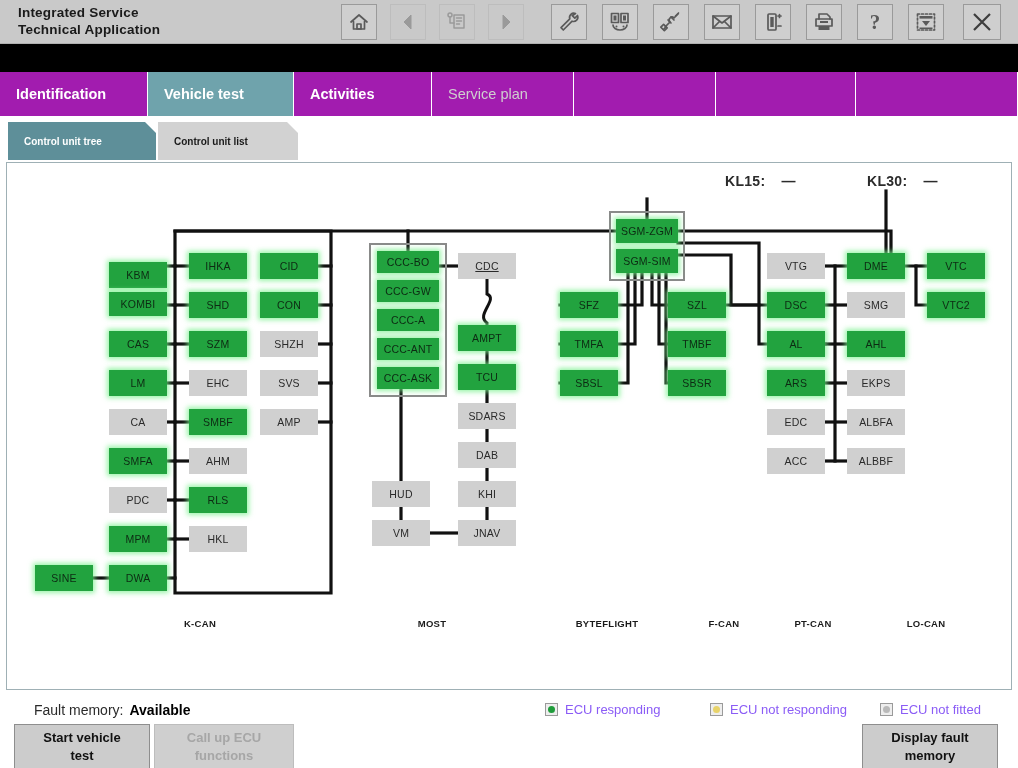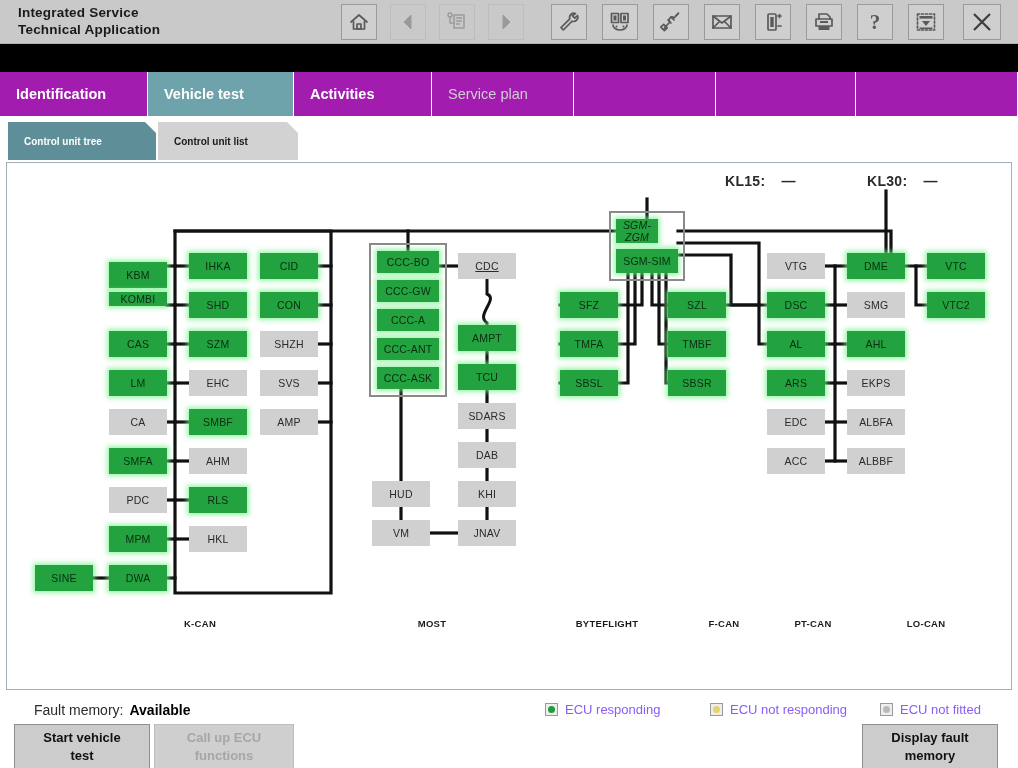--- a/index.html
+++ b/index.html
@@ -384,21 +384,21 @@
         </g>
       </svg>
 
       <div class="groupbox" style="left:362px; top:80px; width:78px; height:154px;"></div>
       <div class="groupbox" style="left:602px; top:48px; width:76px; height:70px;"></div>
 
       <div id="nodes-slot">
           <div class="ecu ok" style="left: 102px; top: 99px; width: 58px; height: 26px;">
             <span>KBM</span>
           </div>
-          <div class="ecu ok" style="left: 102px; top: 129px; width: 58px; height: 14px;">
+          <div class="ecu ok" style="left: 102px; top: 129px; width: 58px; height: 24px;">
             <span>KOMBI</span>
           </div>
           <div class="ecu ok" style="left: 102px; top: 168px; width: 58px; height: 26px;">
             <span>CAS</span>
           </div>
           <div class="ecu ok" style="left: 102px; top: 207px; width: 58px; height: 26px;">
             <span>LM</span>
           </div>
           <div class="ecu none" style="left: 102px; top: 246px; width: 58px; height: 26px;">
             <span>CA</span>
@@ -492,21 +492,21 @@
           </div>
           <div class="ecu none" style="left: 451px; top: 357px; width: 58px; height: 26px;">
             <span>JNAV</span>
           </div>
           <div class="ecu none" style="left: 365px; top: 318px; width: 58px; height: 26px;">
             <span>HUD</span>
           </div>
           <div class="ecu none" style="left: 365px; top: 357px; width: 58px; height: 26px;">
             <span>VM</span>
           </div>
-          <div class="ecu ok" style="left: 609px; top: 56px; width: 42px; height: 24px; font-style: italic;">
+          <div class="ecu ok" style="left: 609px; top: 56px; width: 62px; height: 24px;">
             <span>SGM-ZGM</span>
           </div>
           <div class="ecu ok" style="left: 609px; top: 86px; width: 62px; height: 24px;">
             <span>SGM-SIM</span>
           </div>
           <div class="ecu ok" style="left: 553px; top: 129px; width: 58px; height: 26px;">
             <span>SFZ</span>
           </div>
           <div class="ecu ok" style="left: 553px; top: 168px; width: 58px; height: 26px;">
             <span>TMFA</span>

